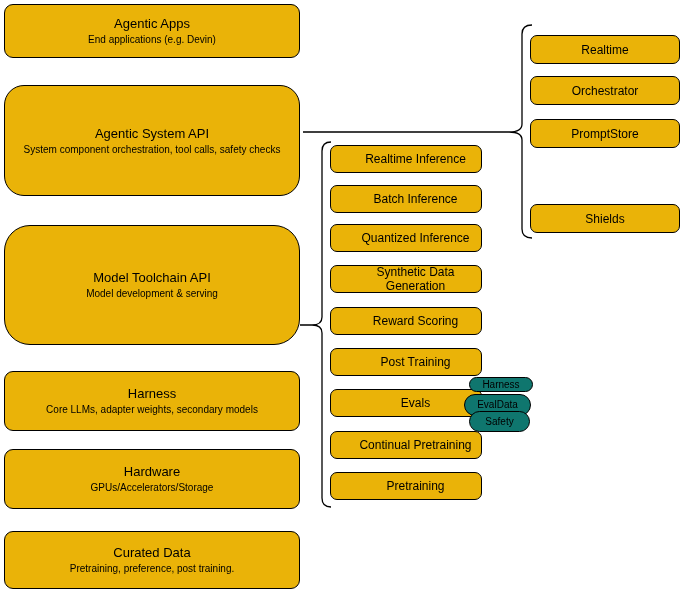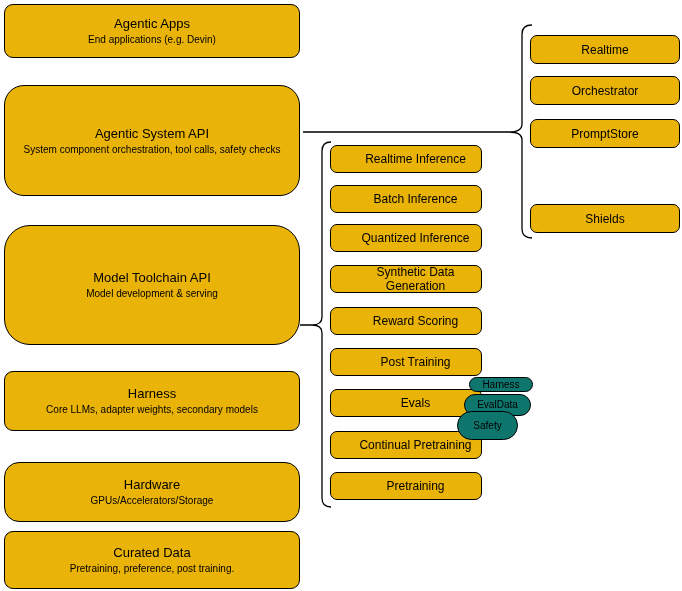--- a/index.html
+++ b/index.html
@@ -51,21 +51,21 @@
   <div class="node lnode" style="top:225px;height:120px;border-radius:26px">
     <div class="title">Model Toolchain API</div>
     <div class="subtitle">Model development &amp; serving</div>
   </div>
 
   <div class="node lnode" style="top:371px;height:60px;border-radius:9px">
     <div class="title">Harness</div>
     <div class="subtitle">Core LLMs, adapter weights, secondary models</div>
   </div>
 
-  <div class="node lnode" style="top:462px;height:60px;border-radius:15px">
+  <div class="node lnode" style="top:449px;height:60px;border-radius:9px">
     <div class="title">Hardware</div>
     <div class="subtitle">GPUs/Accelerators/Storage</div>
   </div>
 
   <div class="node lnode" style="top:531px;height:58px;border-radius:9px">
     <div class="title">Curated Data</div>
     <div class="subtitle">Pretraining, preference, post training.</div>
   </div>
 
   <div class="node mnode" style="top:145px">
@@ -95,21 +95,21 @@
   <div class="node mnode" style="top:472px">
     <span class="item-label">Pretraining</span>
   </div>
 
   <div class="pill" style="left:469px;top:377px;width:64px;height:15px">
     <span>Harness</span>
   </div>
   <div class="pill" style="left:464px;top:394px;width:67px;height:22px">
     <span>EvalData</span>
   </div>
-  <div class="pill" style="left:457px;top:411px;width:61px;height:29px">
+  <div class="pill" style="left:469px;top:411px;width:61px;height:21px">
     <span>Safety</span>
   </div>
 
   <div class="node rnode" style="top:35px">
     <span class="item-label">Realtime</span>
   </div>
   <div class="node rnode" style="top:76px">
     <span class="item-label">Orchestrator</span>
   </div>
   <div class="node rnode" style="top:119px">

